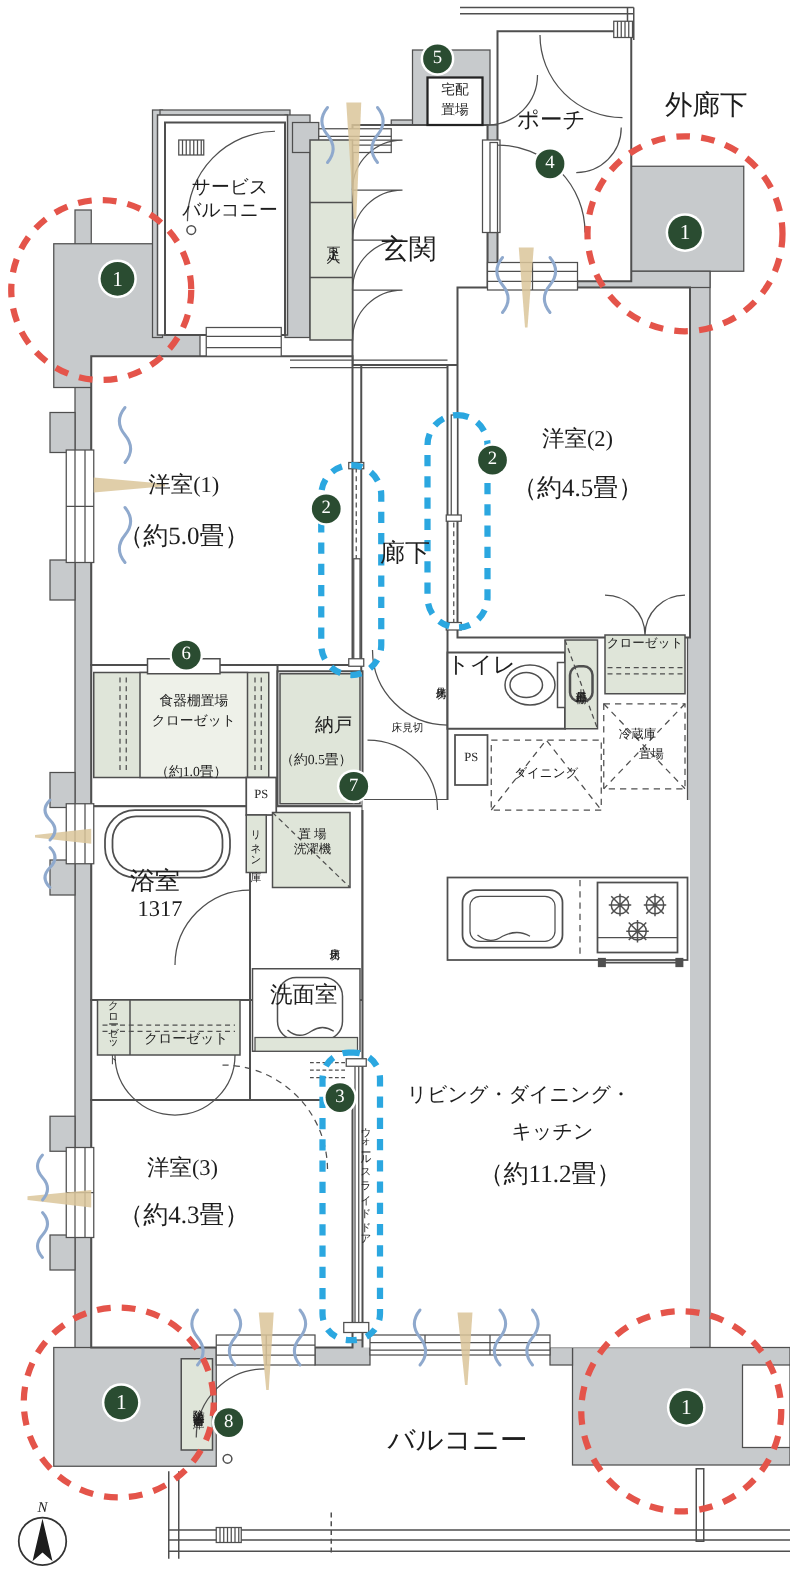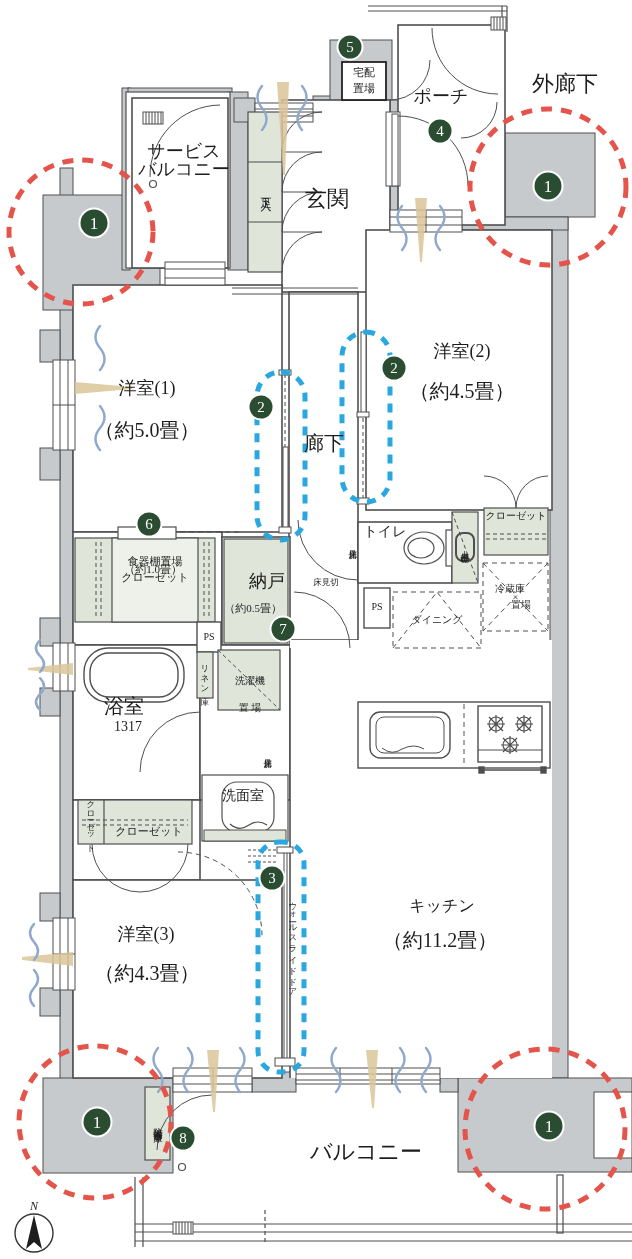--- a/index.html
+++ b/index.html
@@ -7,21 +7,21 @@
          font-family:"Liberation Serif","DejaVu Serif",serif;color:#1d1d1d;}
   svg{position:absolute;left:0;top:0;}
   .lbl{position:absolute;transform:translate(-50%,-50%);white-space:nowrap;text-align:center;
        line-height:1.25;z-index:4;}
   .v{writing-mode:vertical-rl;text-orientation:upright;letter-spacing:1px;}
   .marker{position:absolute;transform:translate(-50%,-50%);width:23px;height:23px;border-radius:50%;
           background:#2a4c31;color:#fff;display:flex;align-items:center;justify-content:center;
           font-size:15px;line-height:1;box-shadow:0 0 0 2px #ffffff;z-index:6;}
   .marker.big{width:27px;height:27px;font-size:17px;}
   .f8{font-size:8.5px}.f9{font-size:9.5px}.f10{font-size:10px}.f11{font-size:11px}
-  .f12{font-size:12px}.f13{font-size:18px}.f14{font-size:14px}.f15{font-size:20px}
+  .f12{font-size:12px}.f13{font-size:15px}.f14{font-size:18px}.f15{font-size:20px}
   .f16{font-size:16px}.f17{font-size:22px}.f18{font-size:18px}
 </style>
 </head>
 <body>
 
 <div class="stage">
 
 <svg width="632" height="1259" viewBox="0 0 632 1259">
 
   <g fill="#c7cacc" stroke="#4f4f4f" stroke-width="1">
@@ -335,50 +335,51 @@
 <div class="lbl f11 v" style="left:265px;top:190px">下足入</div>
 
 <div class="lbl f18" style="left:147px;top:388px">洋室(1)</div>
 <div class="lbl f15" style="left:147px;top:430px">（約5.0畳）</div>
 <div class="lbl f18" style="left:462px;top:351px">洋室(2)</div>
 <div class="lbl f15" style="left:462px;top:391px">（約4.5畳）</div>
 <div class="lbl f15" style="left:324px;top:443px">廊下</div>
 
 <div class="lbl f11" style="left:155px;top:562px">食器棚置場</div>
 <div class="lbl f11" style="left:155px;top:578px">クローゼット</div>
-<div class="lbl f11" style="left:153px;top:570px">（約1.0畳）</div>
+<div class="lbl f11" style="left:153px;top:619px">（約1.0畳）</div>
 <div class="lbl f13" style="left:267px;top:581px">納戸</div>
 <div class="lbl f11" style="left:253px;top:609px">（約0.5畳）</div>
 
 <div class="lbl f14" style="left:385px;top:532px">トイレ</div>
 <div class="lbl f8 v" style="left:465px;top:547px">上部吊戸棚</div>
 <div class="lbl f10" style="left:516px;top:516px">クローゼット</div>
 <div class="lbl f10" style="left:510px;top:589px">冷蔵庫</div>
 <div class="lbl f10" style="left:521px;top:605px">置場</div>
 <div class="lbl f10" style="left:437px;top:620px">ダイニング</div>
 <div class="lbl f10" style="left:209px;top:637px">PS</div>
 <div class="lbl f10" style="left:377px;top:607px">PS</div>
 
 <div class="lbl f15" style="left:124px;top:706px">浴室</div>
 <div class="lbl f14" style="left:128px;top:727px">1317</div>
 <div class="lbl f8 v" style="left:205px;top:674px">リネン庫</div>
 <div class="lbl f10" style="left:250px;top:681px">洗濯機</div>
-<div class="lbl f10" style="left:250px;top:708px">置 場</div>
+<div class="lbl f10" style="left:250px;top:669px">置 場</div>
 <div class="lbl f14" style="left:243px;top:796px">洗面室</div>
 
 <div class="lbl f8 v" style="left:353px;top:544px">床見切</div>
 <div class="lbl f8" style="left:326px;top:582px">床見切</div>
 <div class="lbl f8 v" style="left:268px;top:753px">床見切</div>
 
 <div class="lbl f8 v" style="left:91px;top:821px">クローゼット</div>
 <div class="lbl f11" style="left:149px;top:832px">クローゼット</div>
 
 <div class="lbl f18" style="left:146px;top:934px">洋室(3)</div>
 <div class="lbl f15" style="left:147px;top:973px">（約4.3畳）</div>
 
+<div class="lbl f16" style="left:415px;top:877px">リビング・ダイニング・</div>
 <div class="lbl f16" style="left:442px;top:906px">キッチン</div>
 <div class="lbl f15" style="left:440px;top:940px">（約11.2畳）</div>
 <div class="lbl f8 v" style="left:293px;top:944px">ウォールスライドドア</div>
 
 <div class="lbl f17" style="left:366px;top:1152px">バルコニー</div>
 <div class="lbl f9 v" style="left:157px;top:1123px">防災備蓄倉庫</div>
 <div class="lbl f12" style="left:34px;top:1206px;font-style:italic">N</div>
 
 <div class="marker big" style="left:94px;top:223px">1</div>
 <div class="marker big" style="left:548px;top:186px">1</div>

